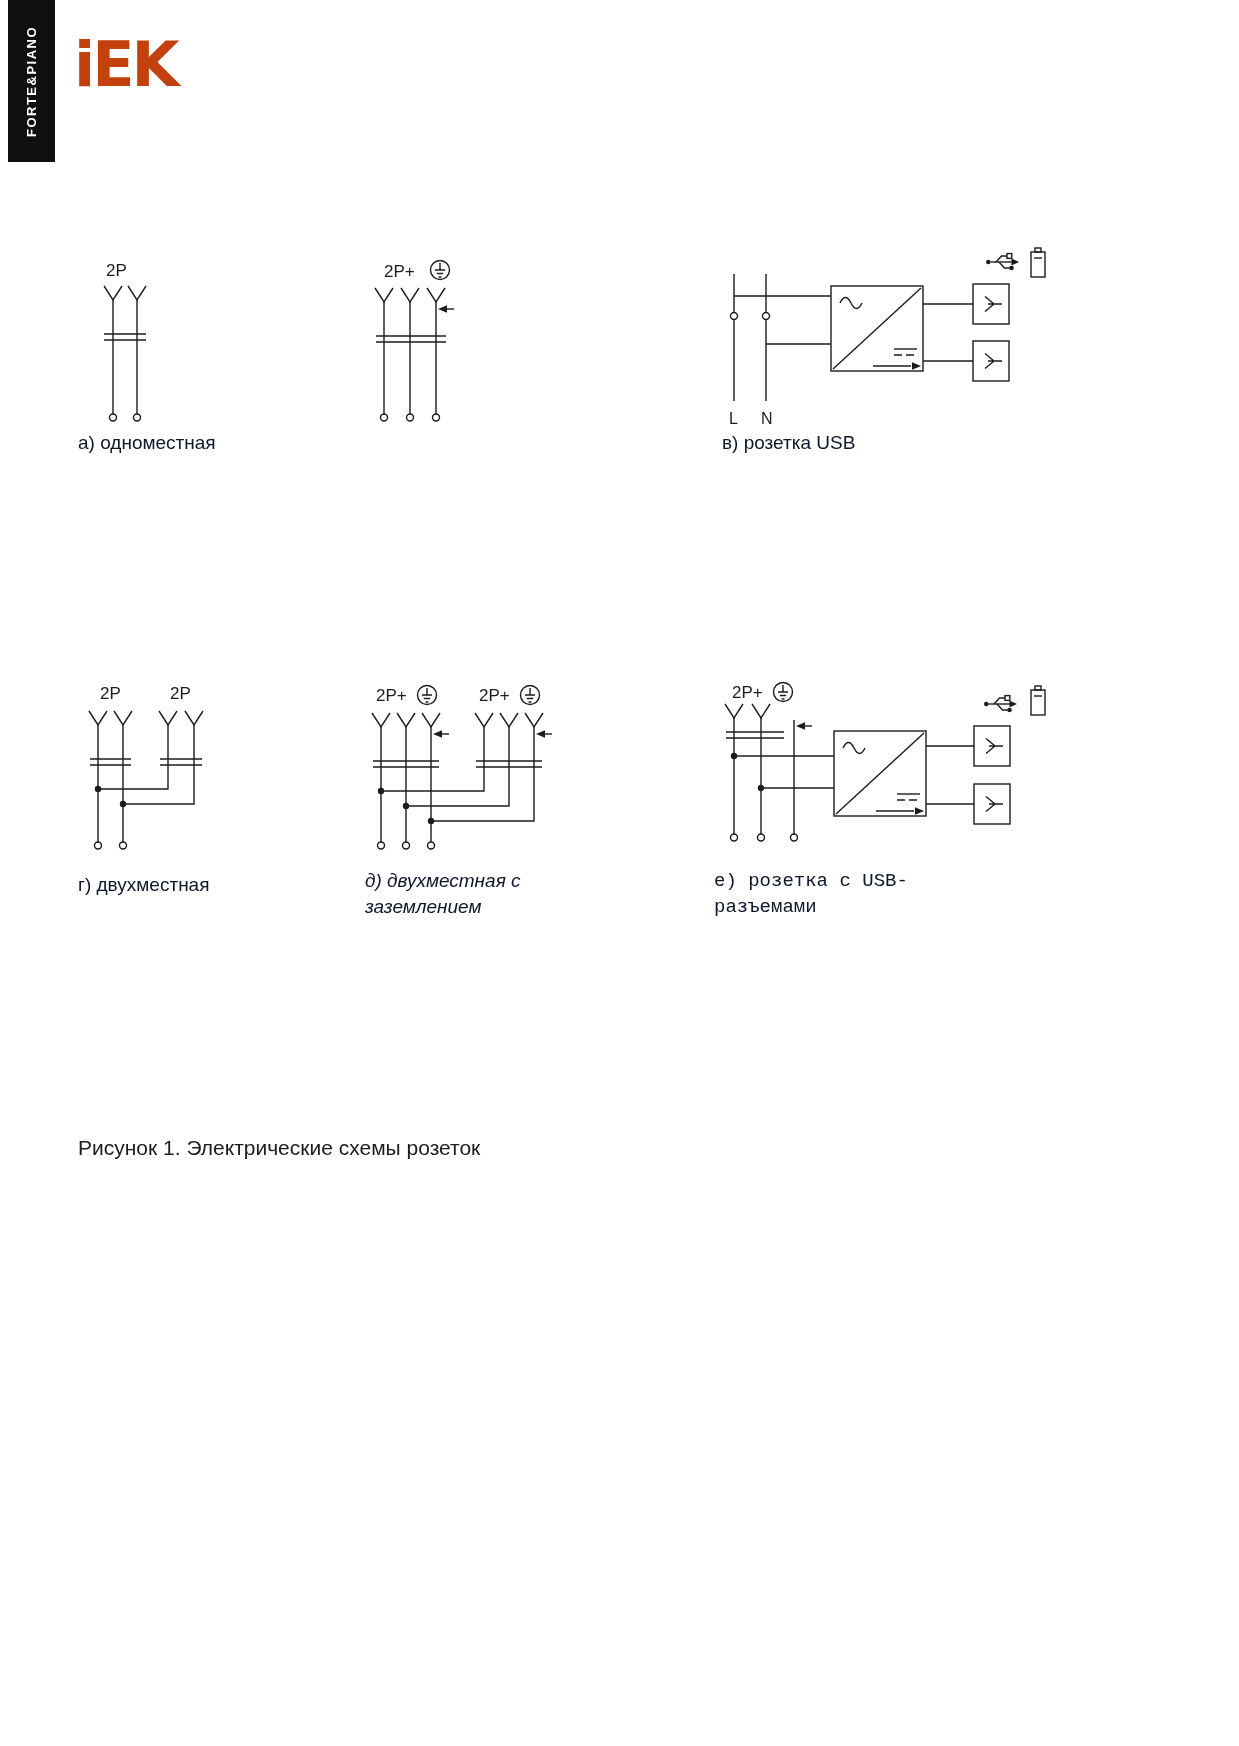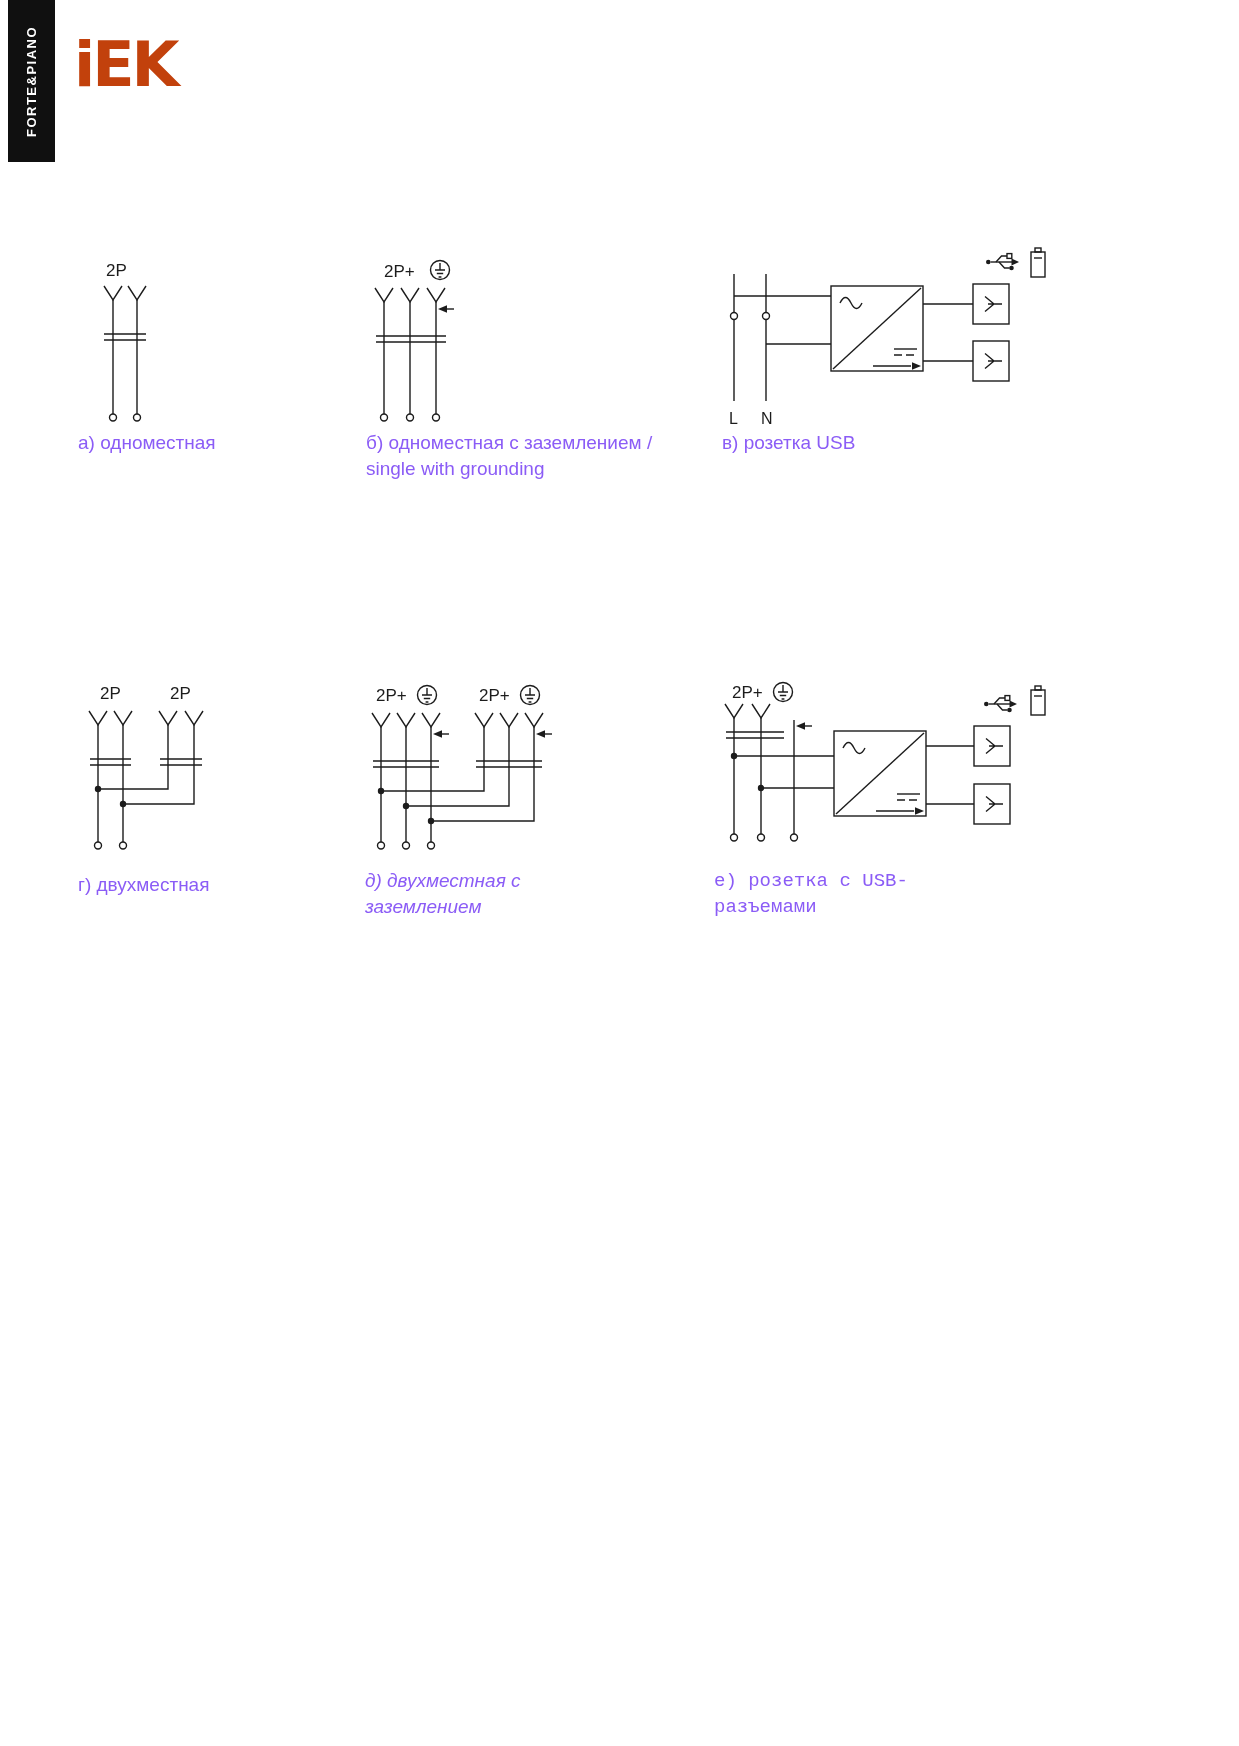--- a/index.html
+++ b/index.html
@@ -16,21 +16,21 @@
 
   .fig { position:absolute; margin:16px; padding:0; }
 
   svg.schematic { stroke:#1c1c1c; stroke-width:1.4; fill:none; }
   .fill { fill:#1c1c1c; stroke:none; }
   .dot  { fill:#1c1c1c; stroke:none; }
   .term { fill:#ffffff; stroke:#1c1c1c; }
   .lbl   { font-family:"Liberation Sans", sans-serif; font-size:17px; fill:#1c1c1c; stroke:none; }
   .lbl-s { font-size:16px; }
 
-  .cap { position:absolute; font-size:19px; line-height:26px; color:#8b5cf6; }
+  .cap { position:absolute; font-size:19px; line-height:26px; color:#0f172a; }
   .main-cap { position:absolute; font-size:21px; color:#1c1c1c; }
 </style>
 </head>
 <body>
 
 <div class="page">
 
   <svg width="0" height="0" style="position:absolute" aria-hidden="true">
     <defs>
       <g id="fork">
@@ -197,33 +197,30 @@
       <use href="#usb-sym" x="268" y="30"></use>
       <use href="#battery" x="315" y="12"></use>
       <circle cx="18" cy="163.5" r="3.5" class="term"></circle>
       <circle cx="45" cy="163.5" r="3.5" class="term"></circle>
       <circle cx="78" cy="163.5" r="3.5" class="term"></circle>
     </svg>
   </figure>
 
   <div class="cap" style="left:78px; top:430px;">а) одноместная</div>
 
-  <div class="cap" style="left:366px; top:430px;">
-    <div>б) одноместная с заземлением /</div>
-    <div>single with grounding</div>
-  </div>
 
   <div class="cap" style="left:722px; top:430px;">в) розетка USB</div>
 
   <div class="cap" style="left:78px; top:872px;">г) двухместная</div>
 
   <div class="cap" style="left:365px; top:868px;font-style:italic;">
     <div>д) двухместная с</div>
     <div>заземлением</div>
   </div>
 
   <div class="cap" style="left:714px; top:868px;font-family:Liberation Mono, monospace;">
     <div>е) розетка с USB-</div>
     <div>разъемами</div>
   </div>
 
+  <div class="main-cap" style="left:78px; top:1136px;">Рисунок 1. Электрические схемы розеток</div>
 
 </div>
 
 </body></html>

